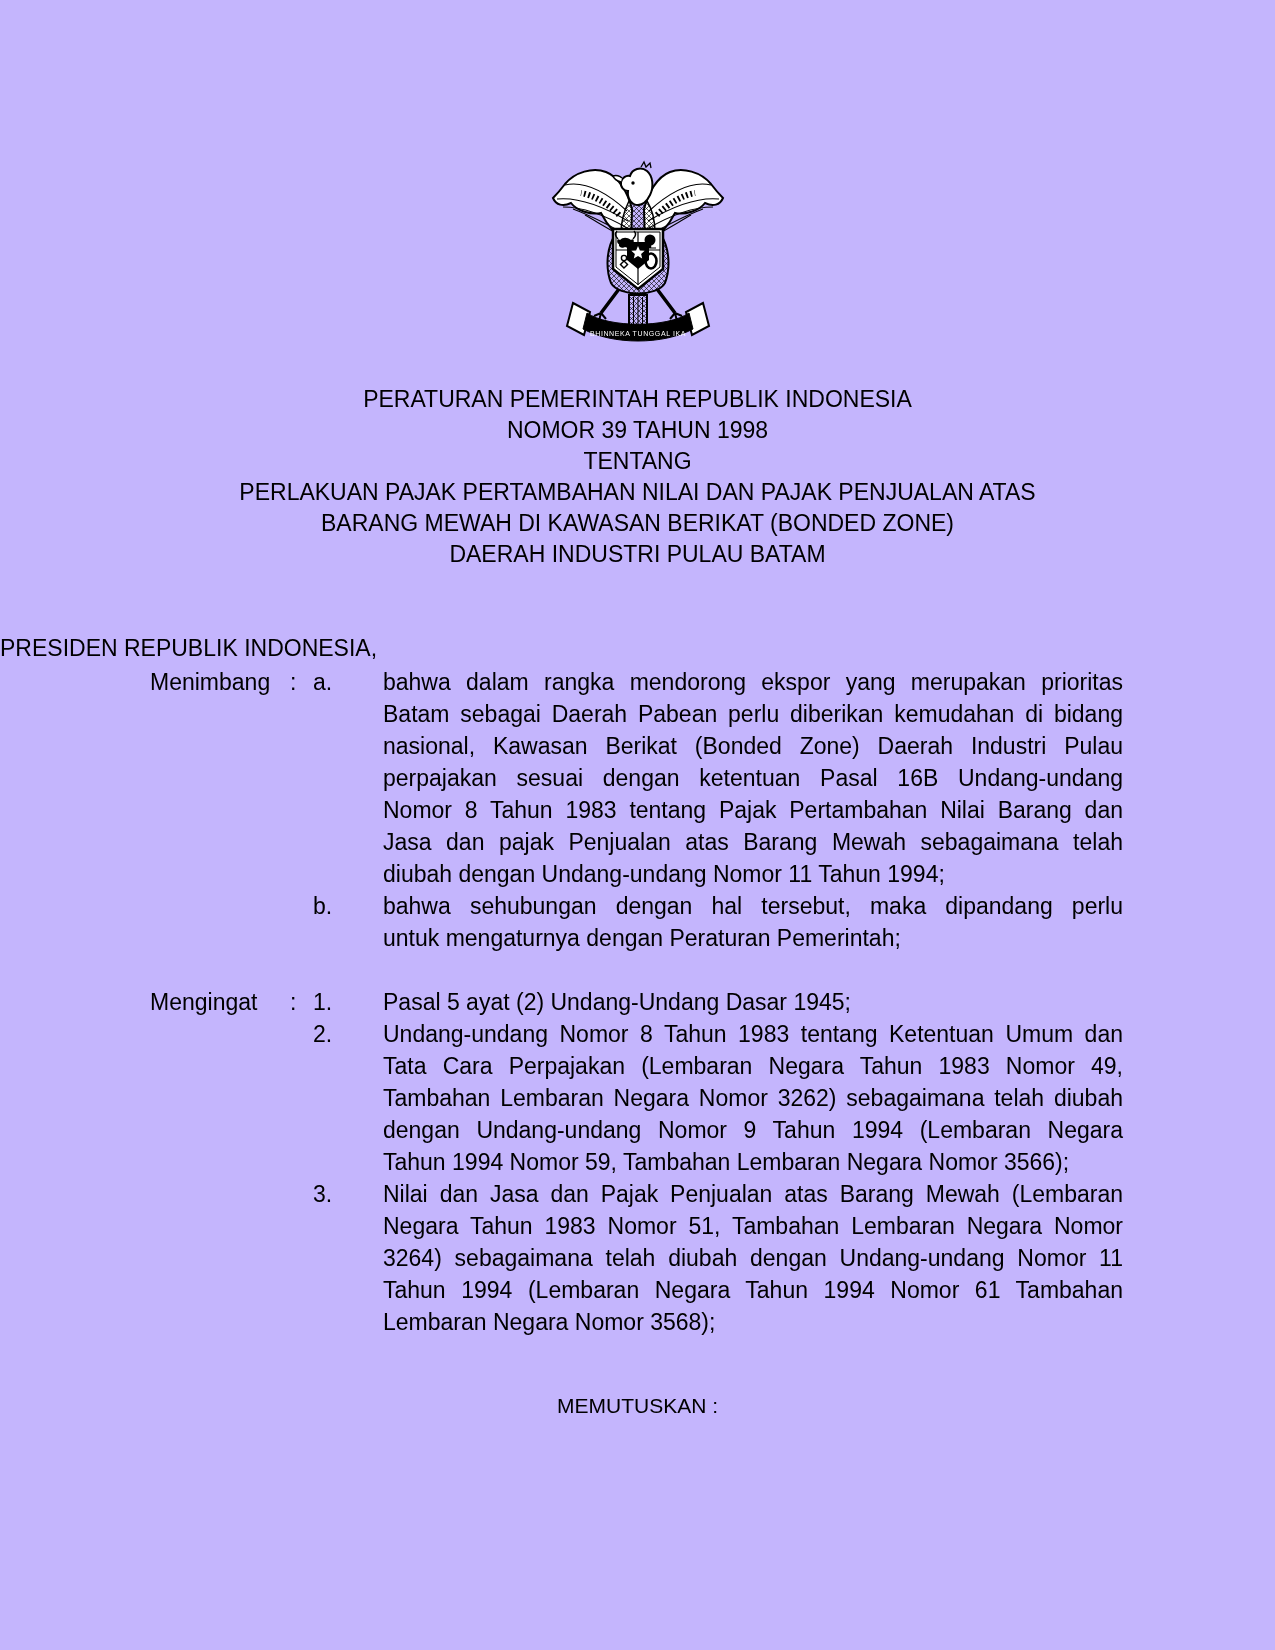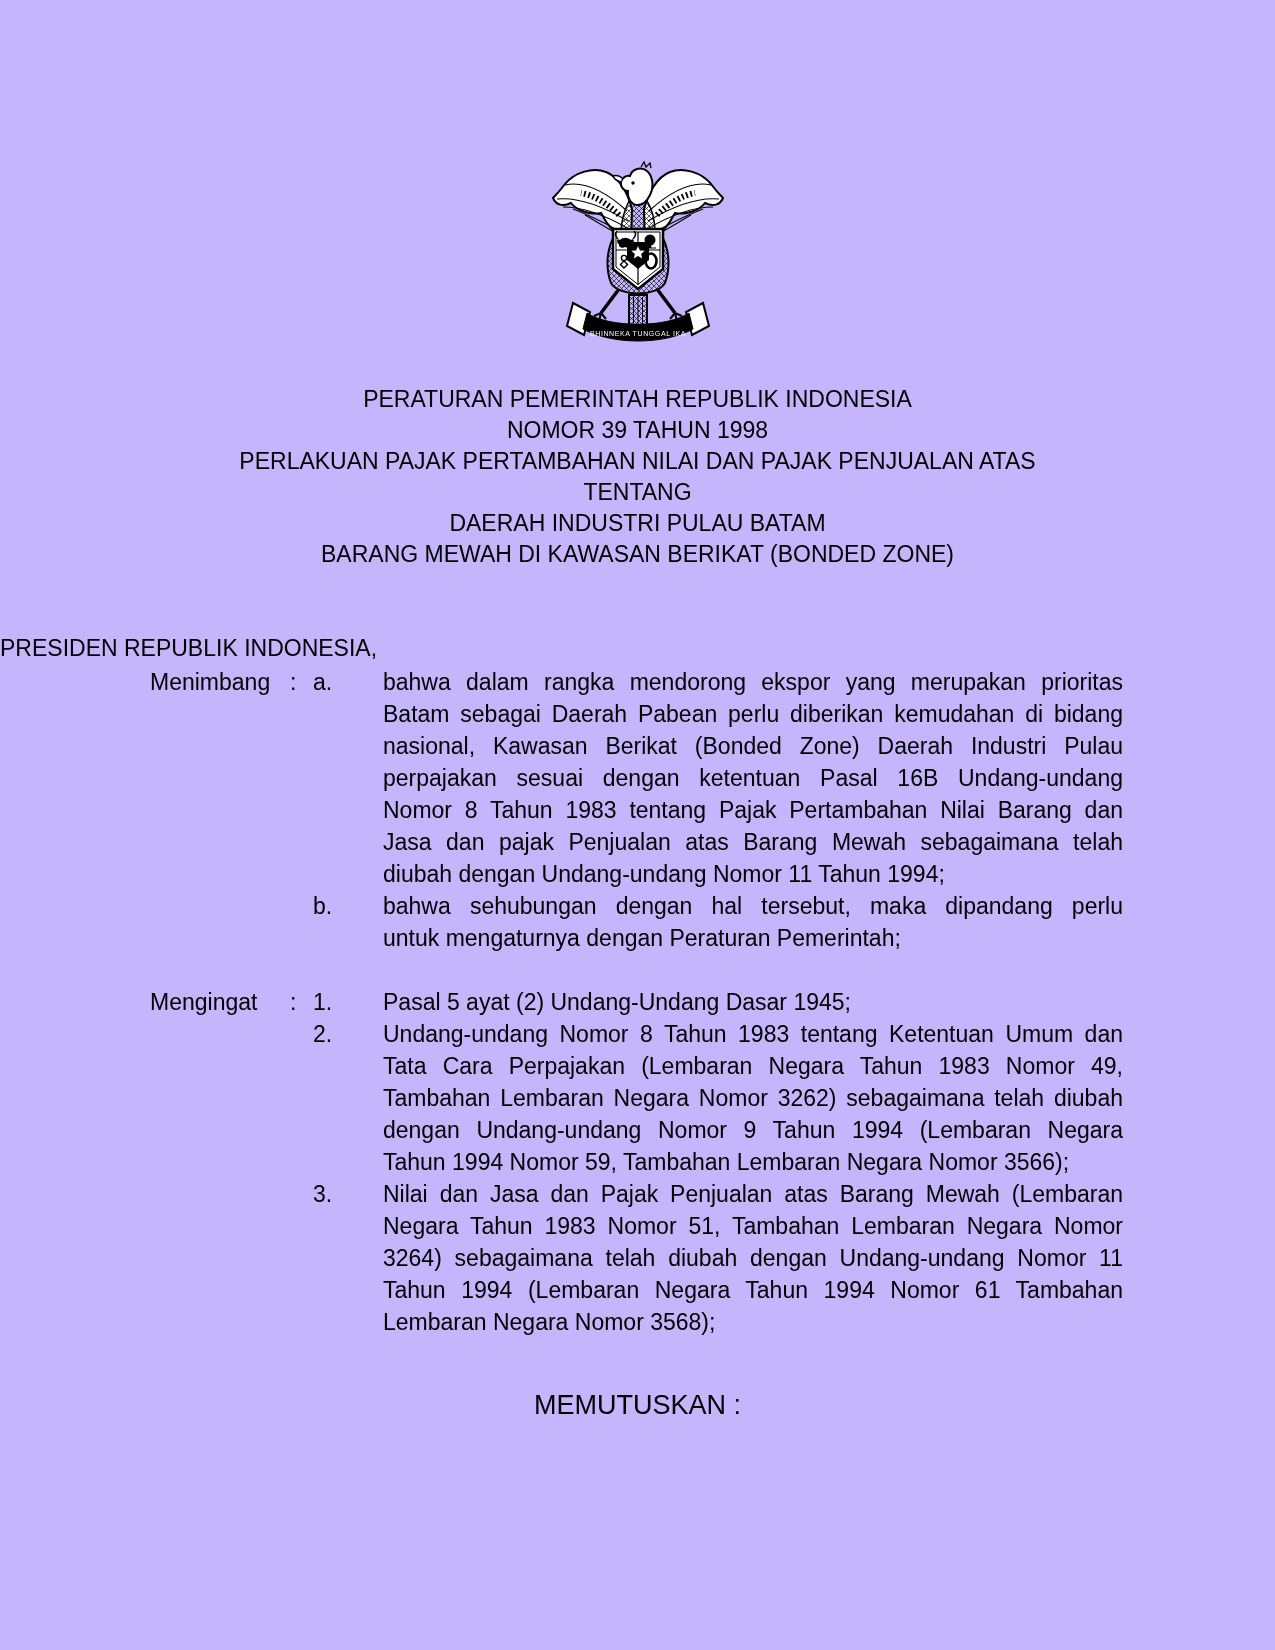--- a/index.html
+++ b/index.html
@@ -50,21 +50,21 @@
   .marker { flex: 0 0 25px; width: 25px; }
   .ibody { flex: 1 1 auto; min-width: 0; margin-left: 45px; }
   .jline { text-align: justify; text-align-last: justify; }
   .jline.last { text-align-last: left; }
   .decision {
     position: absolute;
     top: 1390px;
     left: 0;
     width: 1275px;
     text-align: center;
-    font-size: 27px;
+    font-size: 21px;
     line-height: 31px;
   }
 </style>
 </head>
 <body>
 
 <div class="page">
 
   <svg class="emblem" width="178" height="198" viewBox="0 0 178 198" xmlns="http://www.w3.org/2000/svg">
     <defs>
@@ -124,24 +124,24 @@
 
     <ellipse cx="102" cy="110" rx="5.5" ry="7.5" fill="#fff" stroke="#000" stroke-width="2.6"></ellipse>
 
     <path d="M78 91 L100 91 L100 109 L89 118 L78 109 Z" fill="#000"></path>
     <polygon points="89,95 90.9,99.4 95.7,99.8 92.1,102.9 93.2,107.6 89,105.1 84.8,107.6 85.9,102.9 82.3,99.8 87.1,99.4" fill="#fff"></polygon>
   </svg>
 
   <div class="title-block">
     <div>PERATURAN PEMERINTAH REPUBLIK INDONESIA</div>
     <div>NOMOR 39 TAHUN 1998</div>
+    <div>TENTANG</div>
     <div>PERLAKUAN PAJAK PERTAMBAHAN NILAI DAN PAJAK PENJUALAN ATAS</div>
-    <div>TENTANG</div>
+    <div>BARANG MEWAH DI KAWASAN BERIKAT (BONDED ZONE)</div>
     <div>DAERAH INDUSTRI PULAU BATAM</div>
-    <div>BARANG MEWAH DI KAWASAN BERIKAT (BONDED ZONE)</div>
   </div>
 
   <div class="salutation">PRESIDEN REPUBLIK INDONESIA,</div>
 
   <section class="clause sec-menimbang">
     <div class="label">Menimbang</div>
     <div class="colon">:</div>
     <div class="items">
         <div class="item">
           <div class="marker">a.</div>

